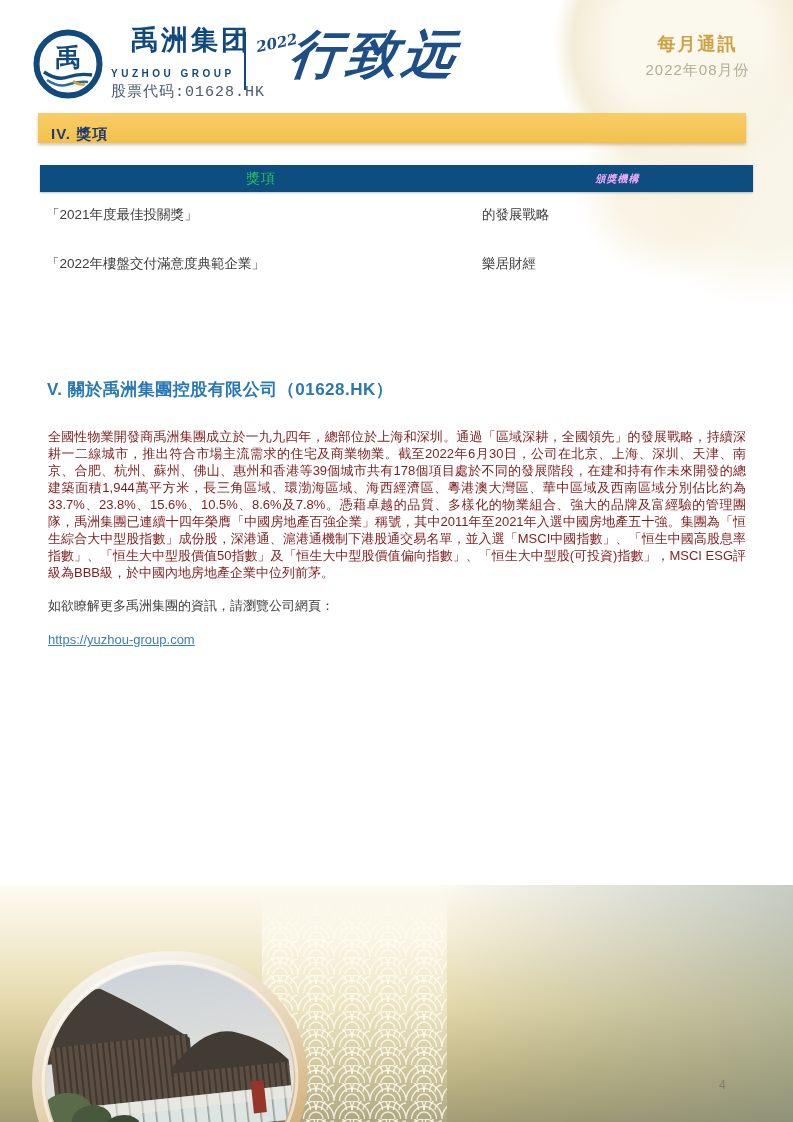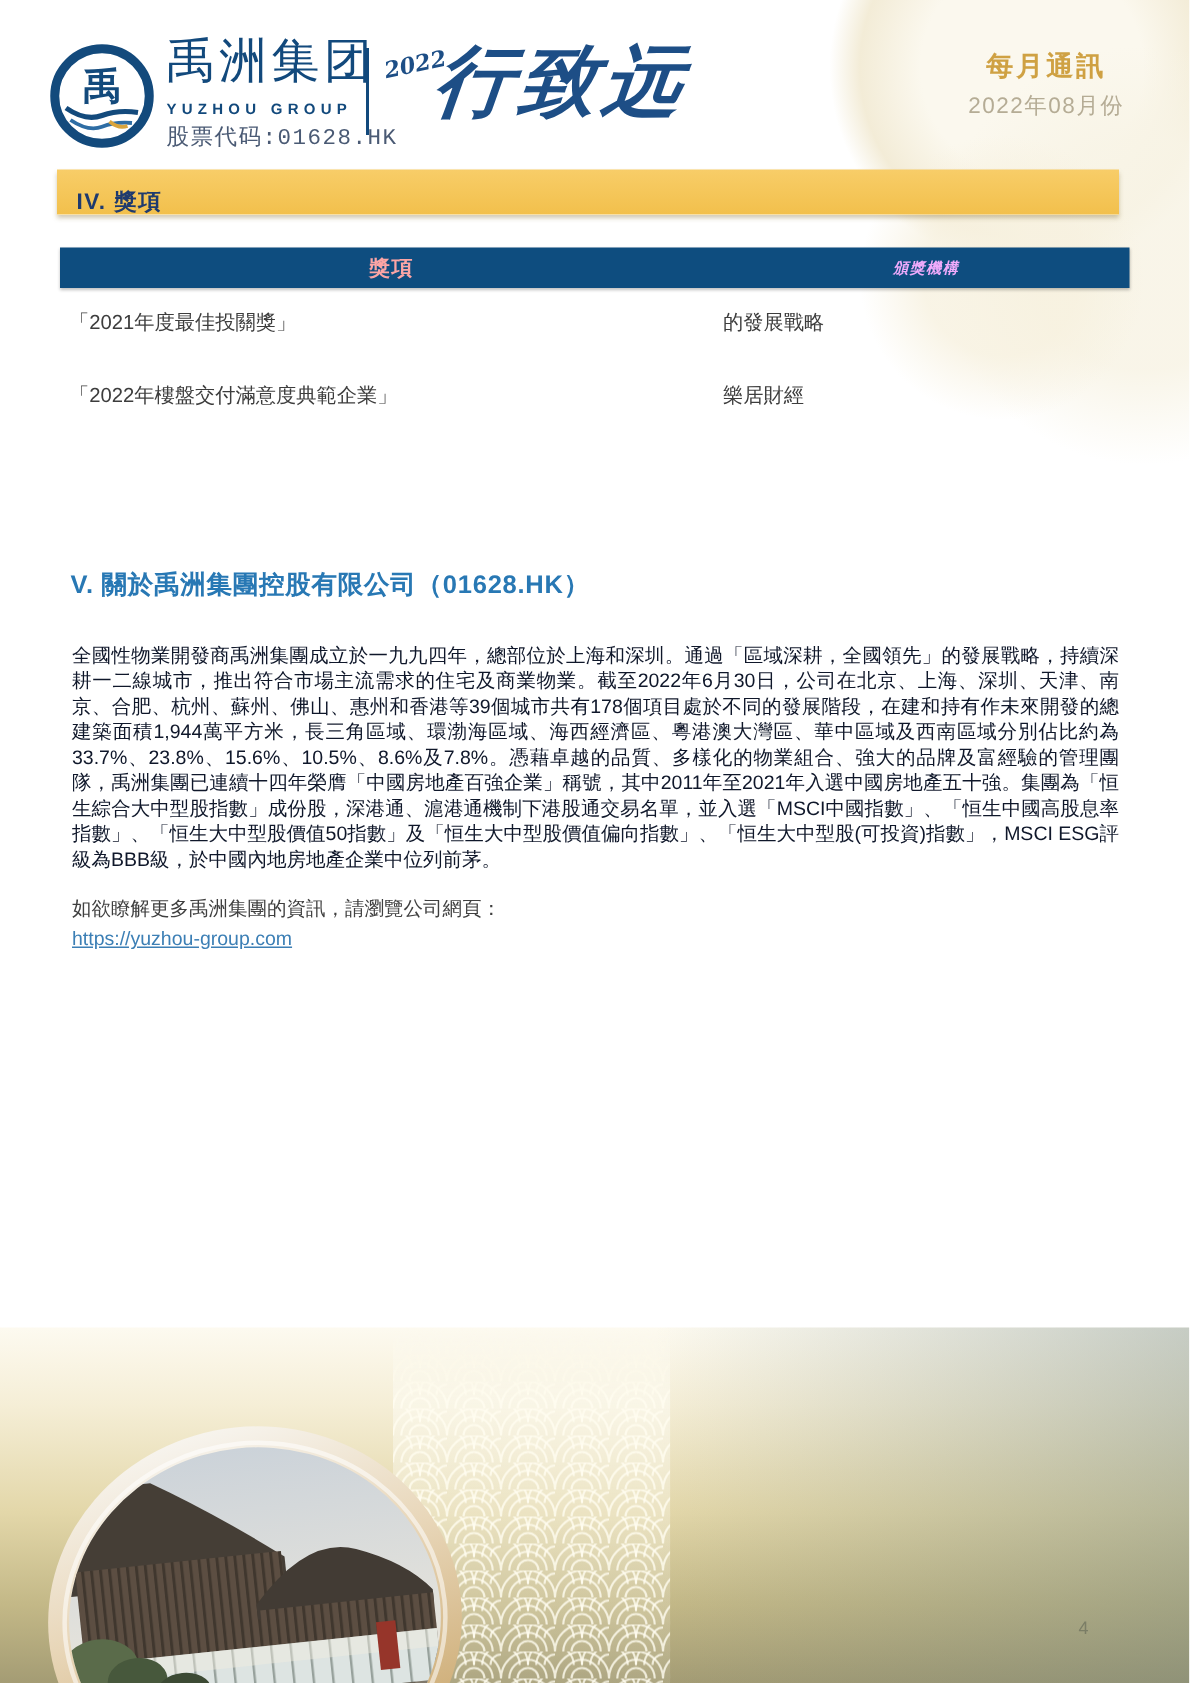--- a/index.html
+++ b/index.html
@@ -14,52 +14,52 @@
   .deco{position:absolute;border-radius:50%;pointer-events:none;}
   .deco1{right:-30px;top:-90px;width:270px;height:270px;
     background:radial-gradient(closest-side,#fbf8ee 55%,#f3ecd7 85%,rgba(243,236,215,0));}
   .deco2{right:-110px;top:30px;width:280px;height:280px;
     background:radial-gradient(closest-side,#f8f4e6 55%,rgba(248,244,230,0));opacity:.9;}
   .deco3{right:30px;top:90px;width:190px;height:190px;
     background:radial-gradient(closest-side,#f7f1df 55%,rgba(247,241,223,0));opacity:.8;}
   .logo-wrap{position:absolute;left:33px;top:26px;display:flex;align-items:center;}
   .logo-circle{width:70px;height:70px;display:block;}
   .logo-text{margin-left:8px;}
-  .logo-zh{font-size:32px;font-weight:normal;color:#12497c;letter-spacing:3px;line-height:28px;}
+  .logo-zh{font-size:27px;font-weight:bold;color:#12497c;letter-spacing:3px;line-height:28px;margin-left:20px;}
   .logo-en{font-size:10px;font-weight:bold;color:#12497c;letter-spacing:3.5px;margin-top:14px;}
   .logo-code{font-size:15px;color:#4a5a74;letter-spacing:1px;margin-top:3px;font-family:Liberation Mono, monospace;}
   .logo-divider{position:absolute;left:244px;top:32px;width:2px;height:58px;background:#12497c;}
   .calligraphy{position:absolute;left:256px;top:20px;color:#1d4e86;}
   .calli-year{position:absolute;left:0;top:14px;font-size:15px;font-style:italic;font-weight:bold;
     transform:rotate(-12deg);font-family:"DejaVu Serif",serif;}
   .calli-main{position:absolute;left:34px;top:0px;font-size:52px;font-weight:bold;font-style:italic;
     transform:skewX(-6deg);letter-spacing:4px;font-family:"DejaVu Serif",serif;white-space:nowrap;}
   .news-block{position:absolute;left:605px;top:32px;width:185px;text-align:center;}
   .news-title{font-size:18px;font-weight:bold;color:#cfa143;letter-spacing:2px;}
   .news-period{font-size:15px;color:#b5ac95;margin-top:5px;letter-spacing:1px;}
   
   .gold-banner{position:absolute;left:38px;top:113px;width:708px;height:30px;
     background:linear-gradient(#f8cd68,#f2c04c);
     box-shadow:0 2px 3px rgba(120,100,40,.35);
     display:flex;align-items:center;}
   .gold-banner span{font-size:15px;font-weight:bold;color:#1e3a6e;padding-left:13px;letter-spacing:1px;margin-top:12px;}
   .awards-table{position:absolute;left:40px;top:165px;width:713px;}
   .t-head{display:flex;background:#0e4d7f;height:27px;align-items:center;
     box-shadow:0 1px 2px rgba(0,0,0,.25);}
-  .t-head .c1{width:62%;text-align:center;color:#fca5a5;font-size:14px;font-weight:bold;letter-spacing:1px;}
+  .t-head .c1{width:62%;text-align:center;color:#22c55e;font-size:14px;font-weight:normal;letter-spacing:1px;}
   .t-head .c2{width:38%;text-align:center;color:#f0abfc;font-size:10px;font-weight:bold;letter-spacing:1px;font-style:italic;}
   .t-row{display:flex;height:49px;box-sizing:border-box;padding-top:14px;}
   .t-row .c1{width:62%;padding-left:6px;box-sizing:border-box;font-size:13.5px;color:#3d3d3d;}
   .t-row .c2{width:38%;font-size:13.5px;color:#3d3d3d;}
   
   .about-title{position:absolute;left:47px;top:378px;font-size:17px;font-weight:bold;color:#2878b4;letter-spacing:.5px;}
   .about-body{position:absolute;left:48px;top:428px;width:698px;font-size:13px;line-height:17px;
-    color:#0f172a;text-align:justify;}
+    color:#7f1d1d;text-align:justify;}
   .more-info{position:absolute;left:48px;top:597px;font-size:13px;line-height:18px;color:#3f3f3f;}
-  .site-link{display:block;color:#3c7fb5;text-decoration:underline;margin-top:2px;}
+  .site-link{display:block;color:#3c7fb5;text-decoration:underline;margin-top:16px;}
   
   .footer{position:absolute;left:0;top:885px;width:793px;height:237px;
     background:
       linear-gradient(to right, rgba(125,140,130,0) 55%, rgba(110,130,125,.38) 100%),
       linear-gradient(to bottom, #fdfaf0 0%, #f5eed6 22%, #e3d7a9 52%, #c3b887 78%, #a49c74 100%);}
   .wave-band{position:absolute;left:262px;top:885px;width:185px;height:237px;
     background:linear-gradient(to bottom, rgba(255,255,250,.55), rgba(255,255,250,.1));
     -webkit-mask-image:linear-gradient(to bottom, transparent 0, #000 20%);
     mask-image:linear-gradient(to bottom, transparent 0, #000 20%);}
   .photo-wrap{position:absolute;left:22px;top:940px;width:292px;height:182px;overflow:hidden;}

